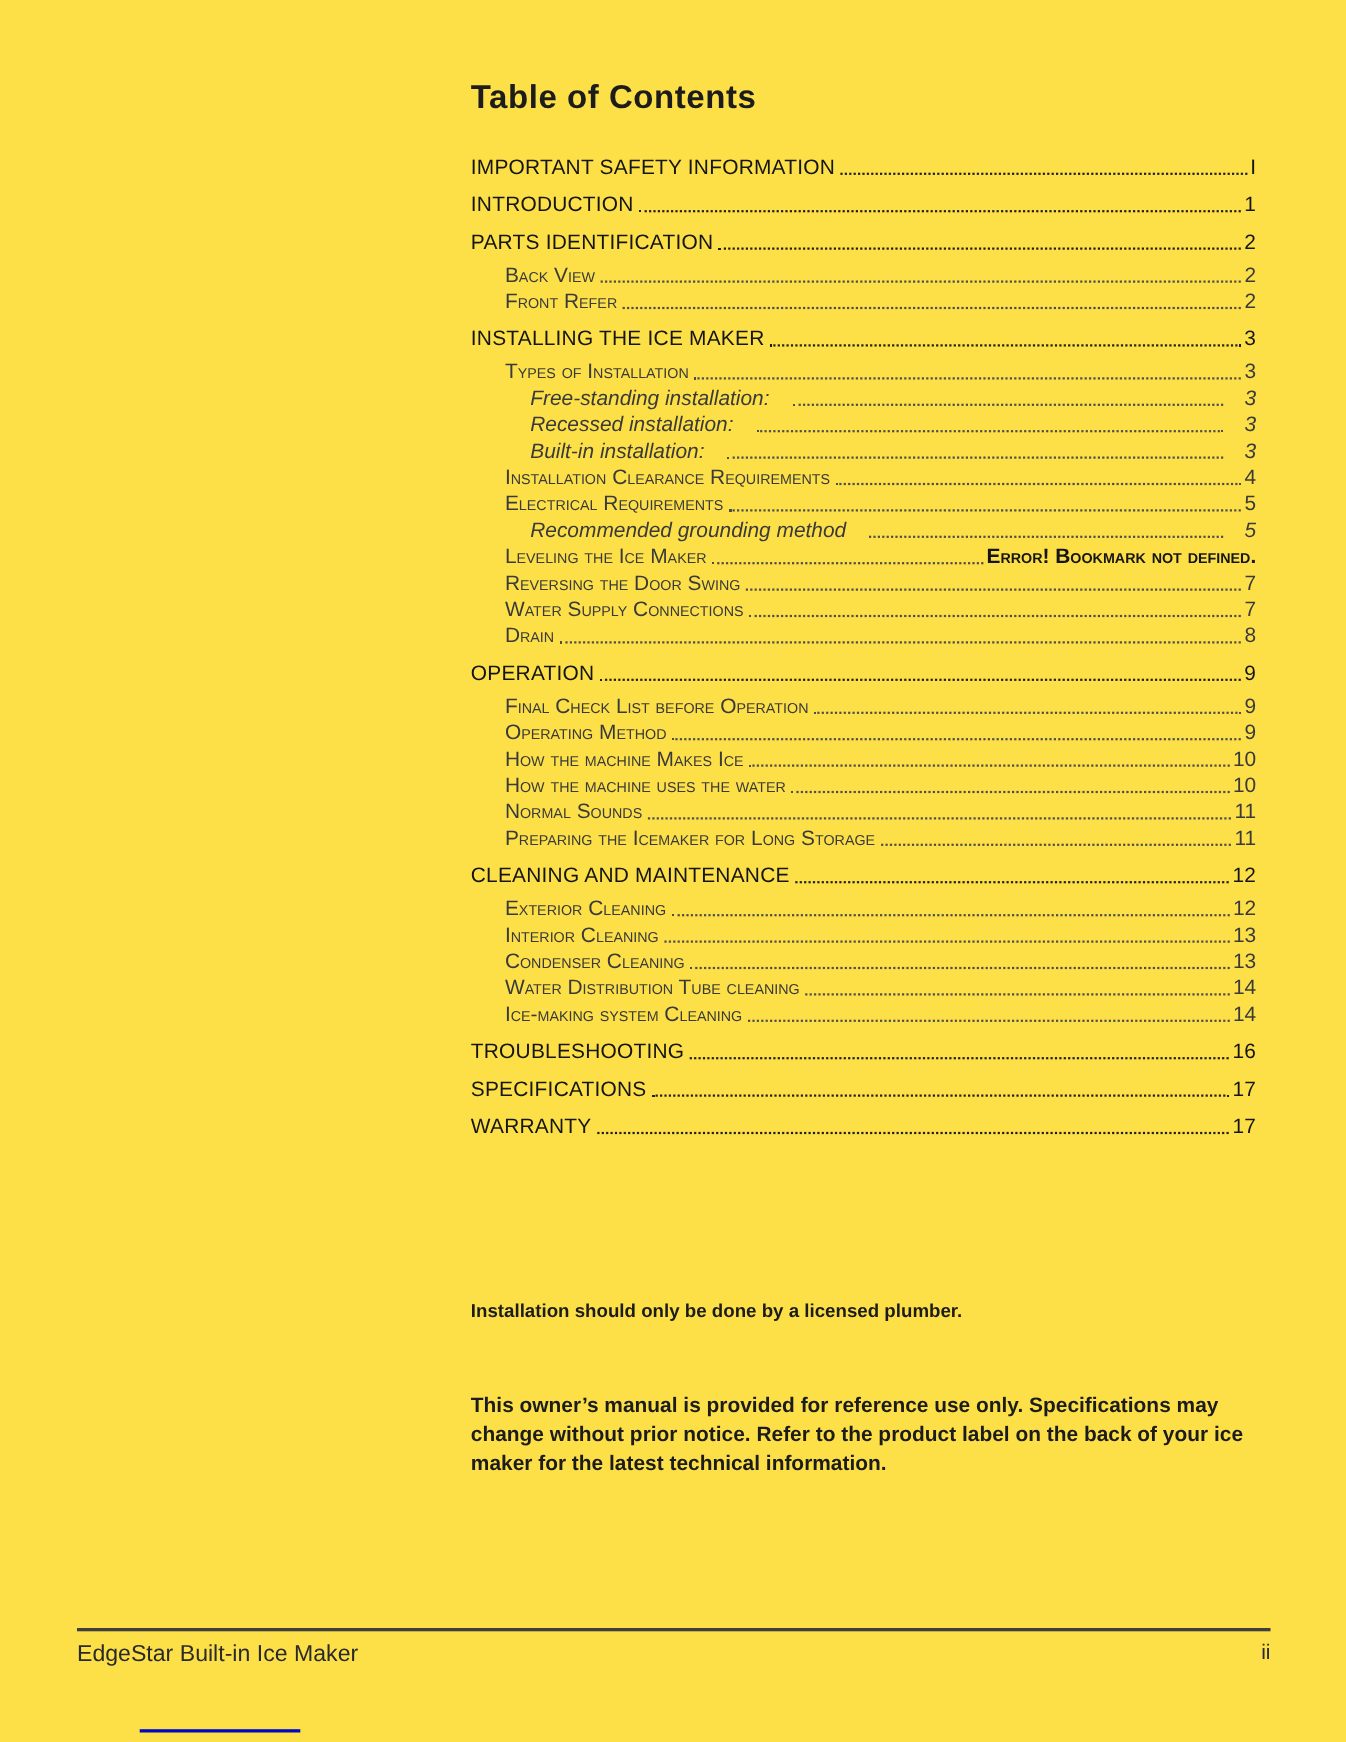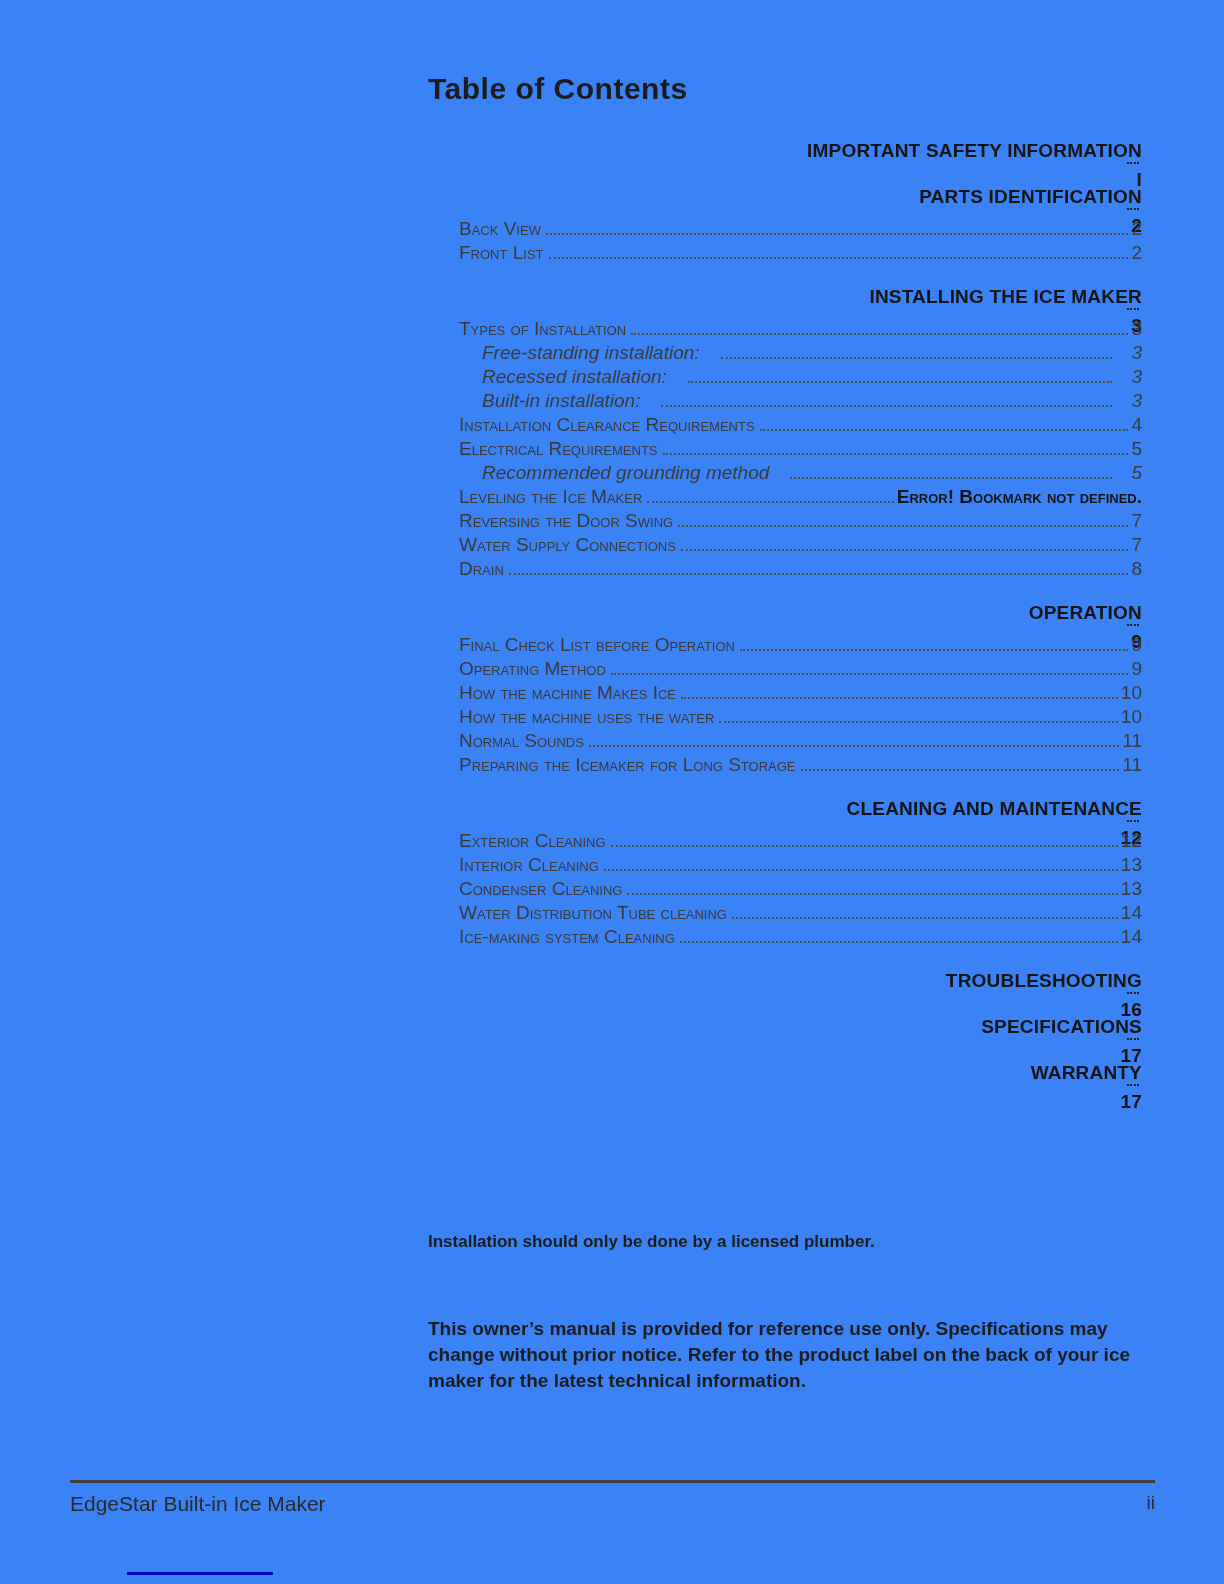--- a/index.html
+++ b/index.html
@@ -1,20 +1,20 @@
 <!DOCTYPE html>
 <html><head>
 <meta charset="utf-8">
 <style>
   html,body{margin:0;padding:0;background:#e8e8e8;}
   .page{
     position:relative;
     width:1224px;height:1584px;
     margin:0 auto;
-    background:#3b82f6;
+    background:#fde047;
     font-family:"Liberation Sans",sans-serif;
     color:#2a2a2a;
     overflow:hidden;
   }
   .content{
     position:absolute;
     left:428px;top:72px;
     width:714px;
   }
   .doc-title{
@@ -35,26 +35,25 @@
   }
   .row .lbl{white-space:nowrap;}
   .row .leader{
     flex:1;
     min-width:12px;
     border-bottom:2px dotted #4d4d4d;
     margin:0 3px 5px 5px;
   }
   .row .pg{white-space:nowrap;}
   .lvl1{
-    font-weight:bold;
+    font-weight:normal;
     font-size:19px;
     color:#151515;
     letter-spacing:.2px;
-    margin:22px 0 6px 0;
-    flex-direction:column;
+    margin:10px 0 6px 0;
   }
   .lvl1 .leader{border-bottom-color:#1e1e1e;}
   .lvl2{
     font-variant:small-caps;
     font-size:19px;
     padding-left:31px;
   }
   .lvl3{
     font-style:italic;
     font-size:19px;
@@ -112,31 +111,36 @@
   <div class="content">
     <h1 class="doc-title">Table of Contents</h1>
 
     <div class="toc" id="toc-list">
         <div class="row lvl1">
           <span class="lbl">IMPORTANT SAFETY INFORMATION</span>
           <span class="leader"></span>
           <span class="pg">I</span>
         </div>
         <div class="row lvl1">
+          <span class="lbl">INTRODUCTION</span>
+          <span class="leader"></span>
+          <span class="pg">1</span>
+        </div>
+        <div class="row lvl1">
           <span class="lbl">PARTS IDENTIFICATION</span>
           <span class="leader"></span>
           <span class="pg">2</span>
         </div>
         <div class="row lvl2">
           <span class="lbl">Back View</span>
           <span class="leader"></span>
           <span class="pg">2</span>
         </div>
         <div class="row lvl2">
-          <span class="lbl">Front List</span>
+          <span class="lbl">Front Refer</span>
           <span class="leader"></span>
           <span class="pg">2</span>
         </div>
         <div class="row lvl1">
           <span class="lbl">INSTALLING THE ICE MAKER</span>
           <span class="leader"></span>
           <span class="pg">3</span>
         </div>
         <div class="row lvl2">
           <span class="lbl">Types of Installation</span>

